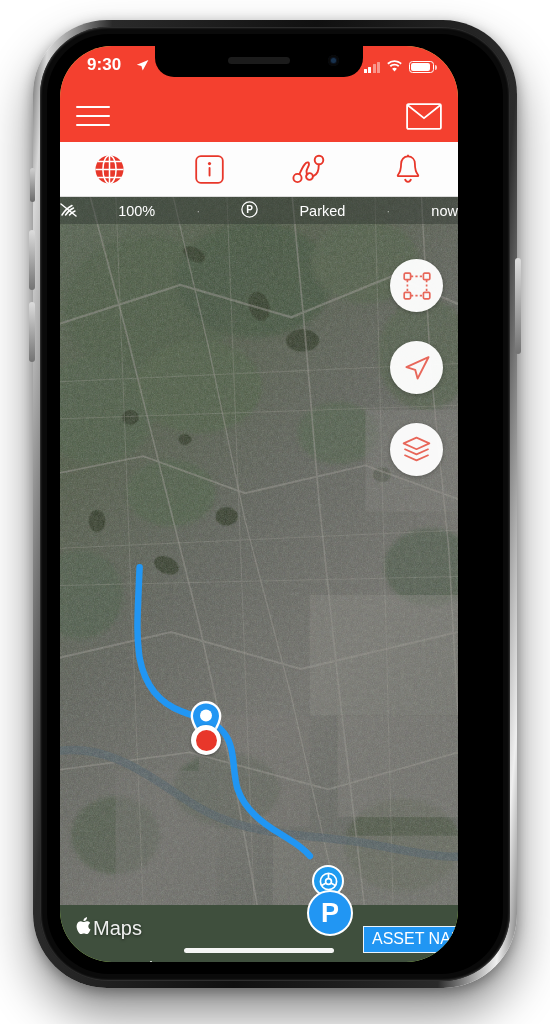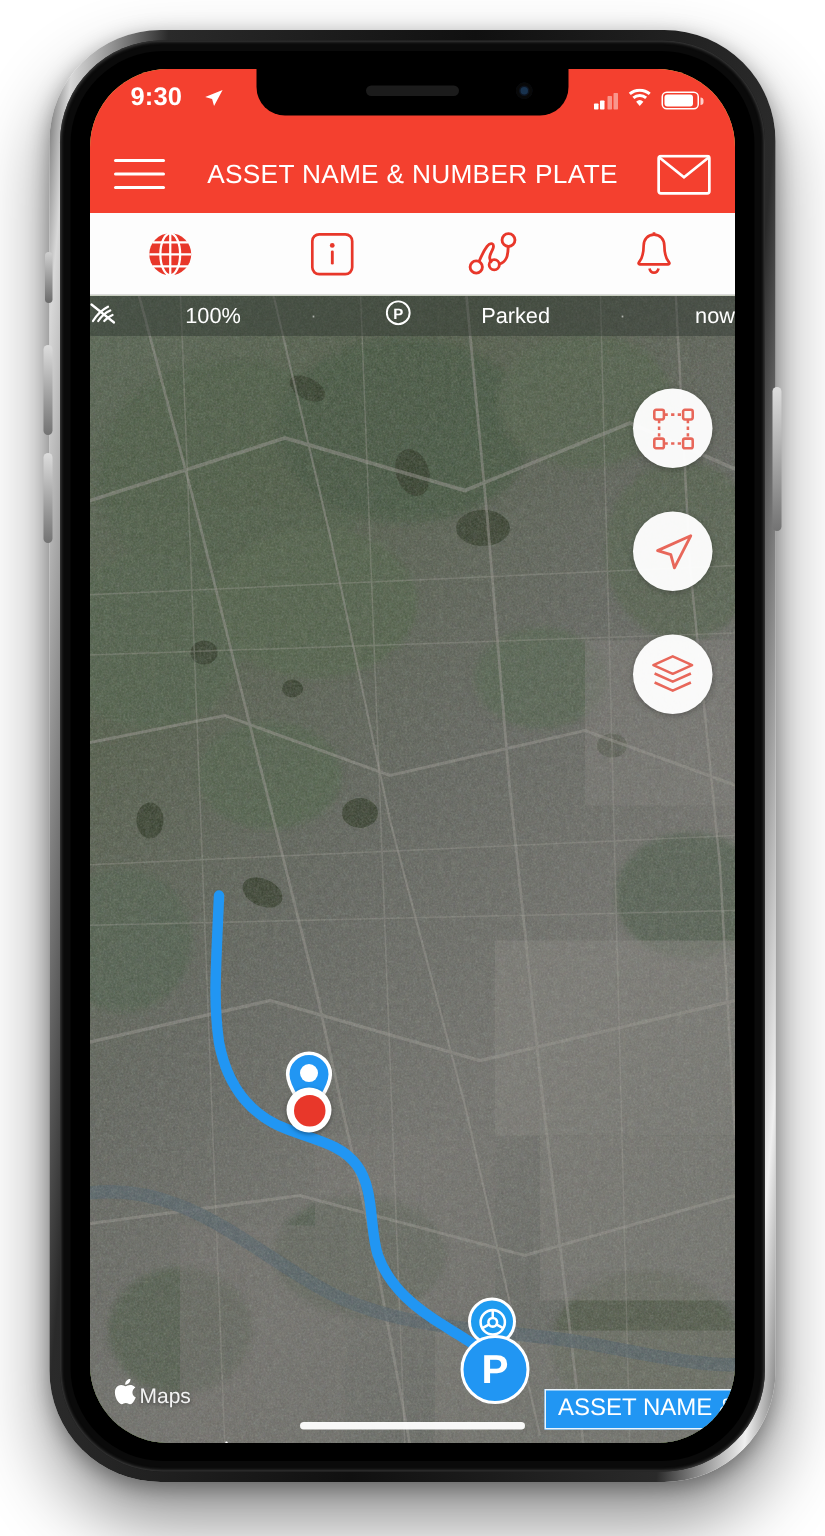--- a/index.html
+++ b/index.html
@@ -19,21 +19,21 @@
   .phone-mid{
     position:absolute; left:40px; top:27px; width:470px; height:954px;
     border-radius:68px; background:#0a0a0a;
     box-shadow:inset 0 0 2px 1px #3b3b3b;
   }
   .phone-bezel{
     position:absolute; left:47px; top:34px; width:456px; height:940px;
     border-radius:62px; background:#000;
   }
   .screen{
-    position:absolute; left:60px; top:46px; width:430px; height:916px;
+    position:absolute; left:60px; top:46px; width:398px; height:916px;
     border-radius:52px; overflow:hidden; background:#bef264;
   }
   
   .btn-silent{ position:absolute; left:30px; top:168px; width:5px; height:34px;
     border-radius:3px; background:linear-gradient(180deg,#cfcfcf,#6b6b6b); }
   .btn-volup{ position:absolute; left:29px; top:230px; width:6px; height:60px;
     border-radius:3px; background:linear-gradient(180deg,#dcdcdc,#737373); }
   .btn-voldn{ position:absolute; left:29px; top:302px; width:6px; height:60px;
     border-radius:3px; background:linear-gradient(180deg,#dcdcdc,#737373); }
   .btn-power{ position:absolute; left:515px; top:258px; width:6px; height:96px;
@@ -144,21 +144,21 @@
   .arrow-user{ position:absolute; left:78px; top:764px; width:26px; height:42px; z-index:14; }
 
   .lbl{
     position:absolute; background:#2196F3; color:#fff; border:1.5px solid #eaf4fd;
     font-size:16px; padding:3px 8px 4px; white-space:nowrap; z-index:16;
   }
   .lbl-asset{ left:303px; top:729px; }
 
   .maps-attr{
     position:absolute; left:16px; bottom:22px; color:rgba(255,255,255,.92);
-    font-size:14px; display:flex; align-items:center; gap:2px; z-index:13;
+    font-size:20px; display:flex; align-items:center; gap:2px; z-index:13;
     text-shadow:0 1px 3px rgba(0,0,0,.5);
   }
   .home-bar{
     position:absolute; bottom:9px; left:50%; transform:translateX(-50%);
     width:150px; height:5px; border-radius:3px; background:rgba(255,255,255,.95); z-index:20;
   }
 </style>
 </head>
 <body>
 
@@ -204,21 +204,20 @@
       <div class="speaker"></div>
       <div class="camera"></div>
     </div>
 
     <div class="app-header">
       <div class="hamburger">
         <span></span>
           <span></span>
           <span></span>
       </div>
-      <div class="app-title">ASSET NAME &amp; NUMBER PLATE</div>
       <div class="mail-btn">
         <svg width="36" height="27" viewBox="0 0 36 27">
           <rect x="1.1" y="1.1" width="33.8" height="24.8" rx="1.4" fill="none" stroke="#fff" stroke-width="1.8"></rect>
           <path d="M1.8 2.2L18 15.2 34.2 2.2" fill="none" stroke="#fff" stroke-width="1.8"></path>
         </svg>
       </div>
     </div>
 
     <div class="tabbar">
       <div class="tab">

